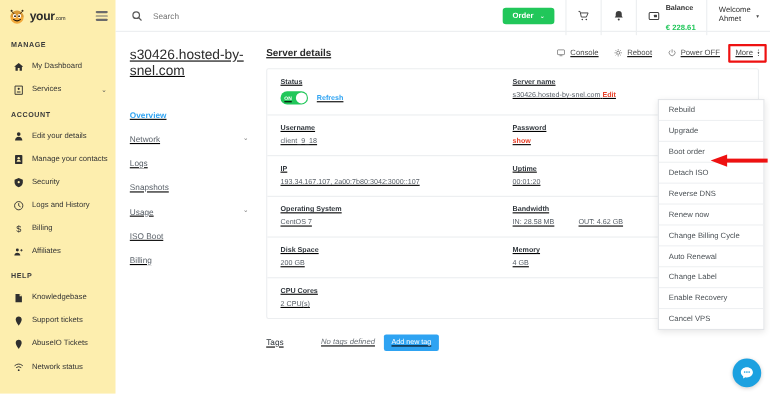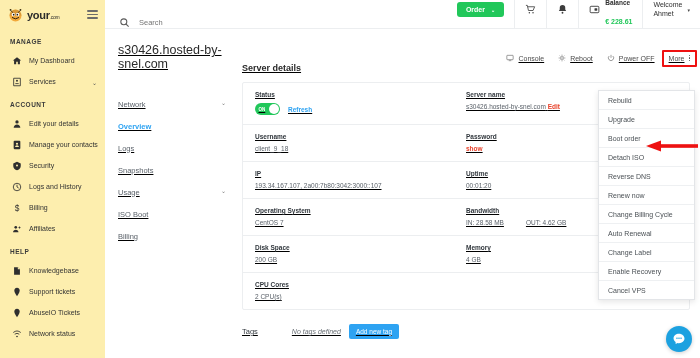--- a/index.html
+++ b/index.html
@@ -44,21 +44,21 @@
   .sb-caret {
     position: absolute; right: 8px; top: 50%; transform: translateY(-50%);
     font-size: 6px; color: #555;
   }
 
   
   .main { flex: 1; height: 358px; display: flex; flex-direction: column; background: #fff; }
 
   
   .topbar {
-    height: 29px; display: flex; align-items: flex-end;
+    height: 29px; display: flex; align-items: center;
     border-bottom: 1px solid #eceef0; background: #fff;
   }
   .search-wrap { flex: 1; display: flex; align-items: center; gap: 9px; padding-left: 14px; }
   .search-ico { width: 11px; height: 11px; color: #5a5a5a; }
   .search-ico svg { width: 11px; height: 11px; display: block; }
   .search-input {
     border: none; outline: none; font-size: 7.5px; color: #8c8c8c;
     font-family: "Liberation Sans", sans-serif; background: transparent; width: 180px;
   }
   .topbar-actions { display: flex; align-items: stretch; }
@@ -92,21 +92,21 @@
   .ln-item {
     font-size: 7.5px; color: #5a6169; padding: 6.5px 14px 6.5px 0;
     cursor: pointer; position: relative; width: 122px;
   }
   .ln-item.active { color: #2ea3f2; font-weight: bold; }
   .ln-caret { position: absolute; right: 14px; top: 6px; font-size: 6px; color: #7b7b7b; }
 
   
   .panel { flex: 1; padding: 14px 10px 0 12px; position: relative; }
   .panel-head { display: flex; align-items: center; justify-content: space-between; padding-bottom: 9px; }
-  .panel-title { font-size: 9px; color: #2b2b2b; font-weight: bold; margin-top: 20px; }
+  .panel-title { font-size: 9px; color: #2b2b2b; font-weight: bold; }
   .panel-actions { display: flex; align-items: center; gap: 14px; }
   .pa { display: flex; align-items: center; gap: 4px; font-size: 7px; color: #4a4a4a; cursor: pointer; }
   .pa svg { width: 8px; height: 8px; display: block; fill: none; stroke: #4a4a4a; stroke-width: 1.6; }
   .pa.more { position: relative; }
   .more-box {
     position: absolute; left: -7px; top: -5px; right: -7px; bottom: -5px;
     border: 2px solid #ee1111; border-radius: 1px; pointer-events: none;
   }
   .kebab { display: flex; flex-direction: column; gap: 1px; align-items: center; }
   .kebab i { width: 1.5px; height: 1.5px; background: #4a4a4a; border-radius: 50%; display: block; }
@@ -370,26 +370,26 @@
           </span>
           <span class="tri">▾</span>
         </div>
       </div>
     </div>
 
     <div class="content">
 
       <div class="left-nav">
         <div class="page-title">s30426.hosted-by-snel.com</div>
+        <div class="ln-item active">
+          <span>Overview</span>
+        </div>
         <div class="ln-item">
           <span>Network</span>
           <span class="ln-caret">⌄</span>
-        </div>
-        <div class="ln-item active">
-          <span>Overview</span>
         </div>
         <div class="ln-item">
           <span>Logs</span>
         </div>
         <div class="ln-item">
           <span>Snapshots</span>
         </div>
         <div class="ln-item">
           <span>Usage</span>
           <span class="ln-caret">⌄</span>

